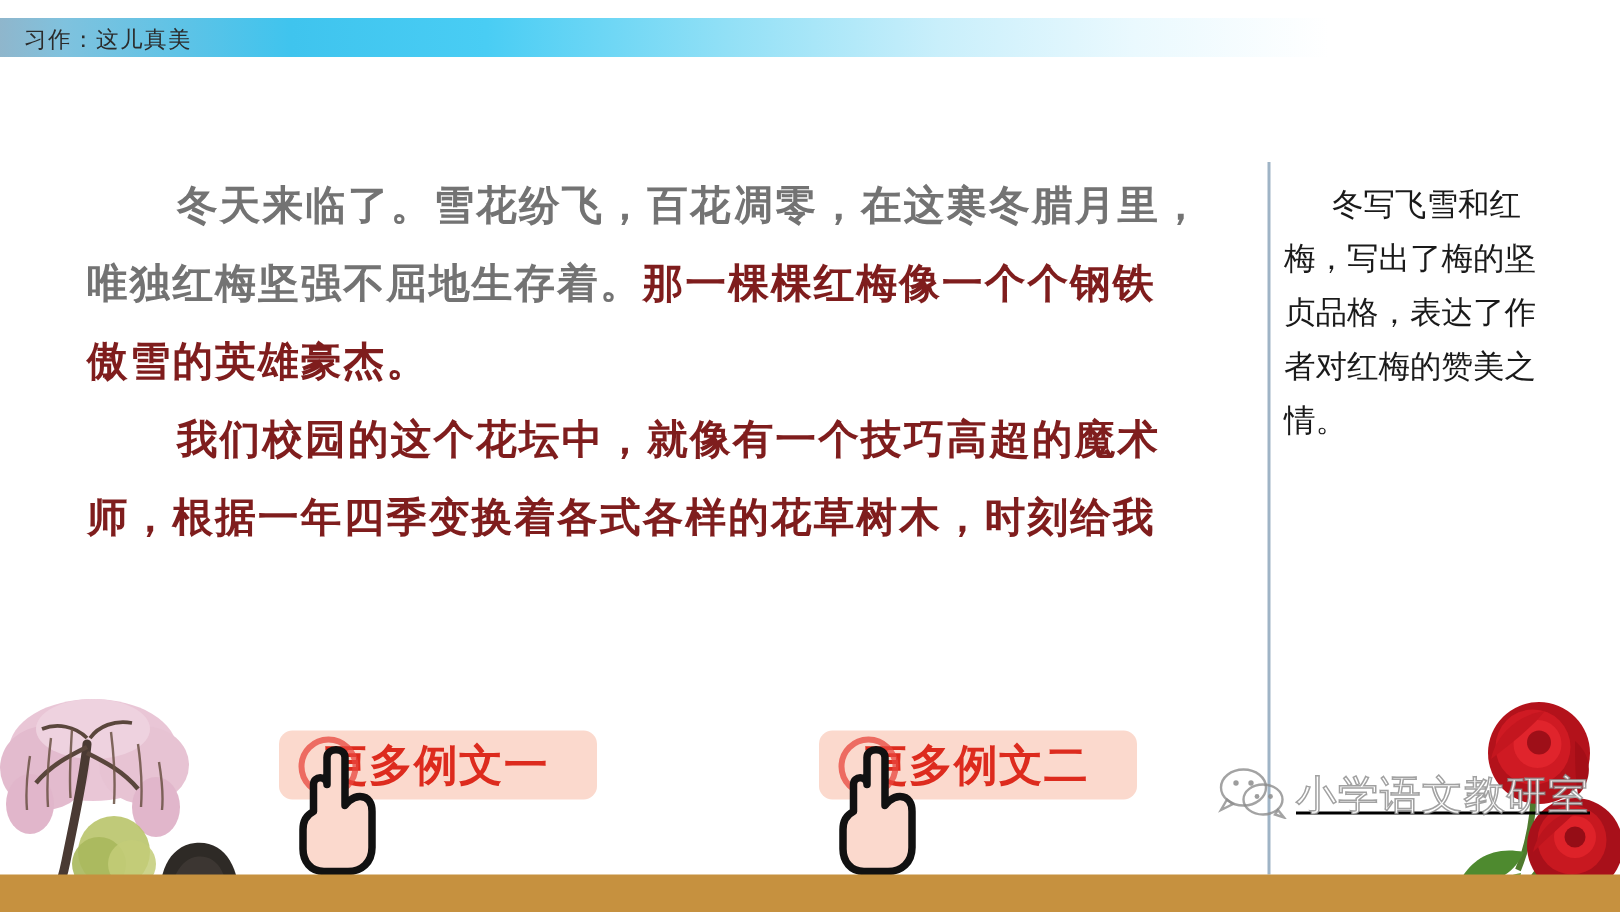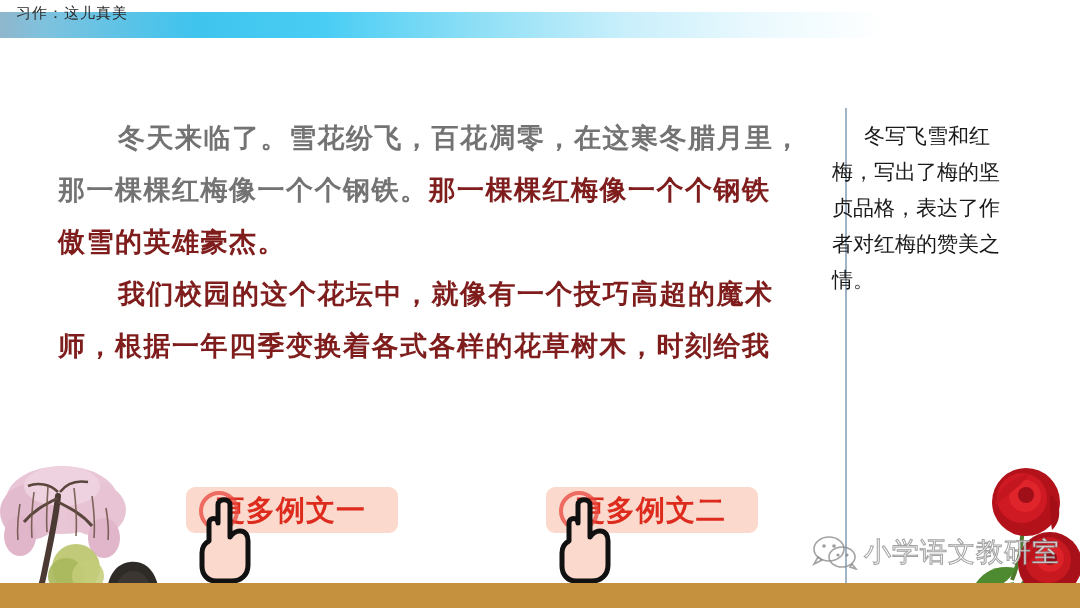--- a/index.html
+++ b/index.html
@@ -26,21 +26,21 @@
       #7fc2de 4%,
       #3fc4ee 18%,
       #49cdf4 30%,
       #92e0f6 45%,
       #c9effb 58%,
       #eaf9fe 70%,
       #ffffff 82%,
       #ffffff 100%);
   }
   #header-title{
-    position:absolute;left:16px;top:0;
+    position:absolute;left:16px;top:13px;
     height:29px;line-height:26px;
     font-size:15px;
     color:#2b2b2b;
     letter-spacing:1px;
     font-family:"DejaVu Sans","Liberation Sans",sans-serif;
     white-space:nowrap;
   }
 
   
   #divider{
@@ -61,21 +61,21 @@
     letter-spacing:1.5px;
     white-space:nowrap;
     font-weight:600;
   }
   .ink-black{color:#737373;}
   .ink-red{color:#7f1d1d;}
   .indent{padding-left:60px;}
 
   
   #annotations{
-    position:absolute;left:832px;top:118px;
+    position:absolute;left:856px;top:118px;
     width:200px;
   }
   .note{
     font-family:"DejaVu Sans","Liberation Sans",sans-serif;
     font-size:21px;
     line-height:36px;
     color:#1a1a1a;
     letter-spacing:0px;
     text-indent:32px;
     width:178px;
@@ -137,23 +137,24 @@
   }
 
   
   #roses-right{
     position:absolute;right:0;top:460px;
     width:150px;height:148px;
   }
 
   
   #watermark{
-    position:absolute;left:812px;top:534px;
-    display:flex;align-items:flex-end;
+    position:absolute;left:812px;top:512px;
+    display:flex;align-items:flex-start;
     pointer-events:none;
+    text-decoration:underline;
   }
   #watermark-text{
     font-family:"DejaVu Sans","Liberation Sans",sans-serif;
     font-size:27px;
     color:rgba(255,255,255,0.92);
     -webkit-text-stroke:1px rgba(130,130,130,0.75);
     letter-spacing:1px;
     white-space:nowrap;
     margin-left:6px;
   }
@@ -163,21 +164,21 @@
 
 <div id="slide">
 
   <div id="header-bar"></div>
   <div id="header-title">习作：这儿真美</div>
 
   <div id="divider"></div>
 
   <div id="essay">
       <div class="line indent"><span class="ink-black">冬天来临了。雪花纷飞，百花凋零，在这寒冬腊月里，</span></div>
-      <div class="line"><span class="ink-black">那一棵棵红梅像一个个钢铁。</span><span class="ink-red">那一棵棵红梅像一个个钢铁</span></div>
+      <div class="line"><span class="ink-black">唯独红梅坚强不屈地生存着。</span><span class="ink-red">那一棵棵红梅像一个个钢铁</span></div>
       <div class="line"><span class="ink-red">傲雪的英雄豪杰。</span></div>
       <div class="line indent"><span class="ink-red">我们校园的这个花坛中，就像有一个技巧高超的魔术</span></div>
       <div class="line"><span class="ink-red">师，根据一年四季变换着各式各样的花草树木，时刻给我</span></div>
     </div>
 
   <div id="annotations">
       <div class="note">冬写飞雪和红梅，写出了梅的坚贞品格，表达了作者对红梅的赞美之情。</div>
     </div>
 
   <div class="more-btn" id="more-btn-1">

